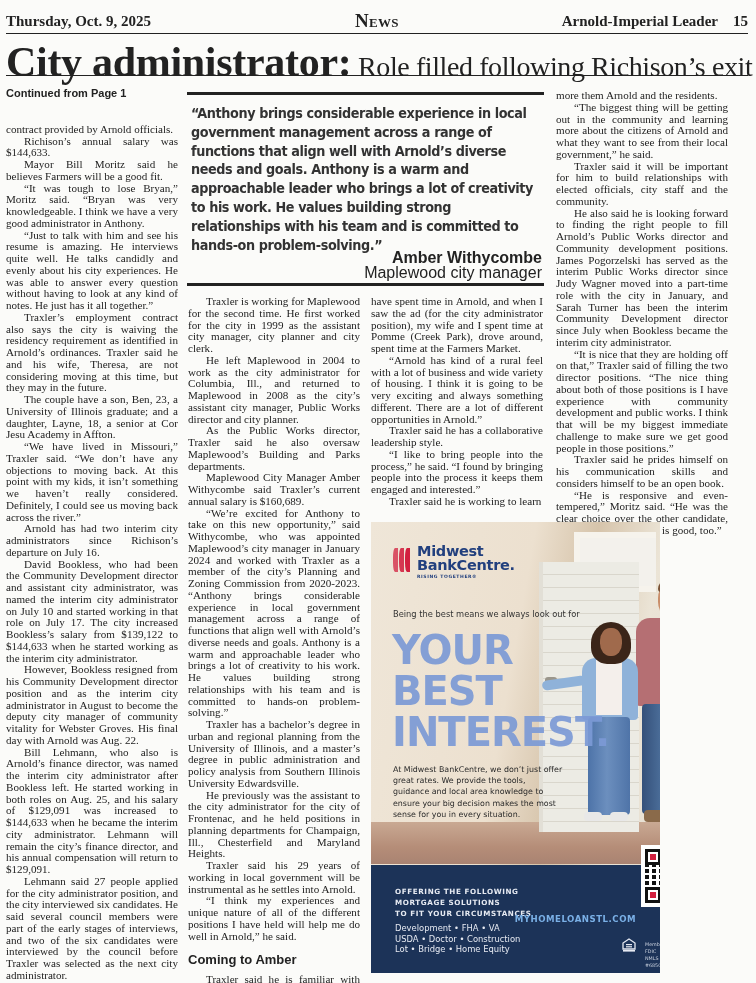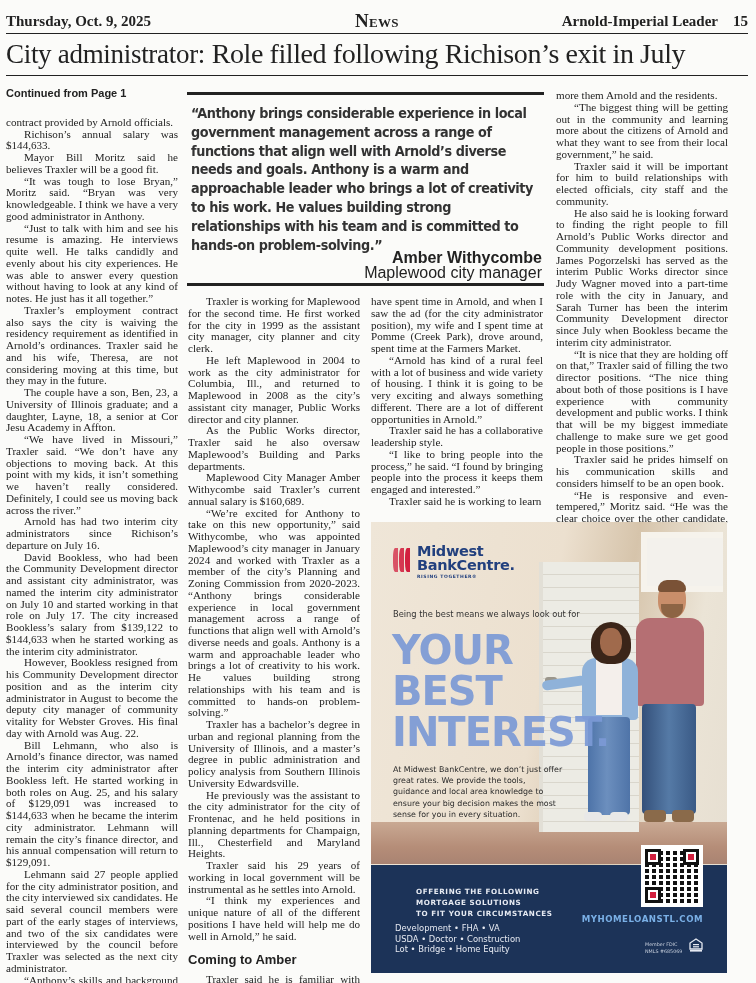--- a/index.html
+++ b/index.html
@@ -8,40 +8,40 @@
 
   .folio { position: absolute; left: 6px; right: 8px; top: 10px; height: 24px; border-bottom: 1.5px solid #222;
     font-family: "Liberation Serif", serif; font-weight: bold; font-size: 15px; }
   .folio .date { position: absolute; left: 0; top: 3px; }
   .folio .section { position: absolute; left: 0; right: 0; top: 0; text-align: center; font-size: 19px; font-variant: small-caps; letter-spacing: 0.3px; }
   .folio .paper { position: absolute; right: 30px; top: 3px; }
   .folio .page { position: absolute; right: 0; top: 3px; }
 
   .headline { position: absolute; left: 6px; right: 8px; top: 38px; height: 38px; border-bottom: 1.5px solid #222;
     font-family: "Liberation Serif", serif; white-space: nowrap; }
-  .headline .lead { font-weight: normal; font-size: 27px; letter-spacing: -0.3px; }
+  .headline .lead { font-weight: bold; font-size: 42px; letter-spacing: -0.3px; }
   .headline .rest { font-size: 28px; letter-spacing: -0.4px; }
 
   .col { position: absolute; font-size: 11.1px; line-height: 11.75px; text-align: justify; }
   .col p { text-indent: 18px; }
   .col p.noindent { text-indent: 0; }
   .col1 { left: 6px; width: 172px; top: 88px; }
   .col2 { left: 188px; width: 172px; top: 296px; }
   .col3 { left: 371px; width: 172px; top: 296px; }
   .col4 { left: 556px; width: 172px; top: 90px; }
 
-  .kicker { font-family: "Liberation Sans", sans-serif; font-weight: bold; font-size: 11px; margin-bottom: 17px; }
+  .kicker { font-family: "Liberation Sans", sans-serif; font-weight: bold; font-size: 11px; margin-bottom: 24px; }
   .subhead { font-family: "Liberation Sans", sans-serif; font-weight: bold; font-size: 13px; margin: 12px 0 8px; text-align: left; }
 
   .pullquote { position: absolute; left: 187px; width: 357px; top: 92px; height: 194px; border-top: 3px solid #222; border-bottom: 3px solid #222; padding: 9px 4px 0 4px; }
   .pullquote .quote { font-family: "DejaVu Sans", sans-serif; font-weight: bold; font-size: 13.8px; line-height: 18.8px; color: #333; letter-spacing: -0.45px; transform: scaleX(0.93); transform-origin: left top; width: 378px; }
   .pullquote .who { position: absolute; right: 2px; bottom: 3px; text-align: right; font-family: "Liberation Sans", sans-serif; font-size: 16px; line-height: 15px; }
   .pullquote .who .name { font-weight: bold; }
 
-  .ad { position: absolute; left: 371px; top: 522px; width: 356px; height: 451px; overflow: hidden;
+  .ad { position: absolute; left: 371px; top: 522px; width: 289px; height: 451px; overflow: hidden;
     background: linear-gradient(100deg, #efe6d8 0%, #ece0cf 45%, #d6c4ab 62%, #ebe4d6 80%, #e5ddd0 100%); }
   .ad .floor { position: absolute; left: 0; right: 0; top: 300px; height: 42px; background: linear-gradient(#c9a993, #b58d78 60%, #a98372); }
   .ad .window { position: absolute; right: 4px; top: 10px; width: 82px; height: 60px; border: 6px solid #f6f3ec; border-right: none; background: #f3f1ec; }
   .ad .door { position: absolute; left: 168px; top: 40px; width: 100px; height: 270px; background: repeating-linear-gradient(#ecebe4 0 12px, #d9d6cc 12px 13px); border-left: 4px solid #e2dfd6; }
   .ad .knob { position: absolute; left: 174px; top: 155px; width: 12px; height: 8px; border-radius: 3px; background: #9a968c; }
   .person-w { position: absolute; left: 203px; top: 100px; width: 70px; height: 205px; }
   .person-w .hair { position: absolute; left: 17px; top: 0; width: 40px; height: 42px; border-radius: 50% 50% 40% 40%; background: #3b2519; }
   .person-w .face { position: absolute; left: 26px; top: 6px; width: 22px; height: 28px; border-radius: 45%; background: #a06a4c; }
   .person-w .shirt { position: absolute; left: 8px; top: 36px; width: 56px; height: 62px; border-radius: 14px 14px 4px 4px; background: #8fb2d9; }
   .person-w .top { position: absolute; left: 22px; top: 38px; width: 26px; height: 55px; background: #f4efeb; }
@@ -58,21 +58,21 @@
 
   .ad .logo { position: absolute; left: 22px; top: 22px; }
   .ad .logo .mark { position: absolute; left: 0; top: 4px; width: 20px; height: 24px; }
   .ad .logo .mark span { position: absolute; top: 0; width: 5px; height: 24px; background: #d2203f; border-radius: 40% 0 0 40%; }
   .ad .logo .name { position: absolute; left: 24px; top: 0; font-family: "DejaVu Sans", sans-serif; font-weight: bold; color: #22407e; font-size: 14.5px; line-height: 14px; white-space: nowrap; letter-spacing: -0.3px; }
   .ad .logo .tag { position: absolute; left: 24px; top: 30px; font-family: "DejaVu Sans", sans-serif; font-weight: bold; color: #22407e; font-size: 4.5px; letter-spacing: 0.6px; white-space: nowrap; }
   .ad .intro { position: absolute; left: 22px; top: 87px; font-family: "DejaVu Sans", sans-serif; font-size: 8.3px; color: #333; white-space: nowrap; }
   .ad .big { position: absolute; left: 21px; top: 108px; font-family: "DejaVu Sans", sans-serif; font-weight: bold; font-size: 40px; line-height: 41px; color: #7c9ad6; opacity: 0.92; letter-spacing: -1px; }
   .ad .body { position: absolute; left: 22px; top: 242px; width: 170px; font-family: "DejaVu Sans", sans-serif; font-size: 7.9px; line-height: 11.2px; color: #2a2a2a; }
   .ad .band { position: absolute; left: 0; right: 0; top: 343px; bottom: 0; background: #1c3358; }
-  .ad .offer { position: absolute; left: 24px; top: 364px; font-family: "DejaVu Sans", sans-serif; font-weight: bold; font-size: 7.2px; line-height: 11px; color: #e6eaf2; letter-spacing: 0.6px; margin-left: 21px; }
+  .ad .offer { position: absolute; left: 24px; top: 364px; font-family: "DejaVu Sans", sans-serif; font-weight: bold; font-size: 7.2px; line-height: 11px; color: #e6eaf2; letter-spacing: 0.6px; }
   .ad .types { position: absolute; left: 24px; top: 401px; font-family: "DejaVu Sans", sans-serif; font-size: 8.4px; line-height: 10.5px; color: #e6eaf2; }
   .ad .qr { position: absolute; left: 270px; top: 323px; width: 62px; height: 62px; background: #fff; padding: 4px; }
   .ad .qr .grid { position: relative; width: 100%; height: 100%;
     background:
       repeating-linear-gradient(90deg, transparent 0 4px, #fff 4px 7px),
       repeating-linear-gradient(0deg, #111 0 4px, #fff 4px 6px); }
   .ad .qr .fp { position: absolute; width: 16px; height: 16px; border: 3px solid #111; background: #fff; }
   .ad .qr .fp::after { content: ""; position: absolute; left: 2px; top: 2px; width: 6px; height: 6px; background: #d2203f; }
   .ad .site { position: absolute; right: 24px; top: 392px; font-family: "DejaVu Sans", sans-serif; font-weight: bold; font-size: 8.6px; color: #7ab0e6; letter-spacing: 0.5px; }
   .ad .fdic { position: absolute; left: 274px; top: 419px; font-family: "DejaVu Sans", sans-serif; font-size: 4.8px; line-height: 7px; color: #c9d1de; }
@@ -90,21 +90,21 @@
 
 <div class="headline">
   <span class="lead">City administrator:</span><span class="rest"> Role filled following Richison’s exit in July</span>
 </div>
 
 <div class="col col1">
   <div class="kicker">Continued from Page 1</div>
   <div>
       <p class="noindent">contract provided by Arnold officials.</p>
       <p>Richison’s annual salary was $144,633.</p>
-      <p>Mayor Bill Moritz said he believes Traxler will be a good fit.</p>
+      <p>Mayor Bill Moritz said he believes Farmers will be a good fit.</p>
       <p>“It was tough to lose Bryan,” Moritz said. “Bryan was very knowledgeable. I think we have a very good administrator in Anthony.</p>
       <p>“Just to talk with him and see his resume is amazing. He interviews quite well. He talks candidly and evenly about his city experiences. He was able to answer every question without having to look at any kind of notes. He just has it all together.”</p>
       <p>Traxler’s employment contract also says the city is waiving the residency requirement as identified in Arnold’s ordinances. Traxler said he and his wife, Theresa, are not considering moving at this time, but they may in the future.</p>
       <p>The couple have a son, Ben, 23, a University of Illinois graduate; and a daughter, Layne, 18, a senior at Cor Jesu Academy in Affton.</p>
       <p>“We have lived in Missouri,” Traxler said. “We don’t have any objections to moving back. At this point with my kids, it isn’t something we haven’t really considered. Definitely, I could see us moving back across the river.”</p>
       <p>Arnold has had two interim city administrators since Richison’s departure on July 16.</p>
       <p>David Bookless, who had been the Community Development director and assistant city administrator, was named the interim city administrator on July 10 and started working in that role on July 17. The city increased Bookless’s salary from $139,122 to $144,633 when he started working as the interim city administrator.</p>
       <p>However, Bookless resigned from his Community Development director position and as the interim city administrator in August to become the deputy city manager of community vitality for Webster Groves. His final day with Arnold was Aug. 22.</p>
       <p>Bill Lehmann, who also is Arnold’s finance director, was named the interim city administrator after Bookless left. He started working in both roles on Aug. 25, and his salary of $129,091 was increased to $144,633 when he became the interim city administrator. Lehmann will remain the city’s finance director, and his annual compensation will return to $129,091.</p>
       <p>Lehmann said 27 people applied for the city administrator position, and the city interviewed six candidates. He said several council members were part of the early stages of interviews, and two of the six candidates were interviewed by the council before Traxler was selected as the next city administrator.</p>

